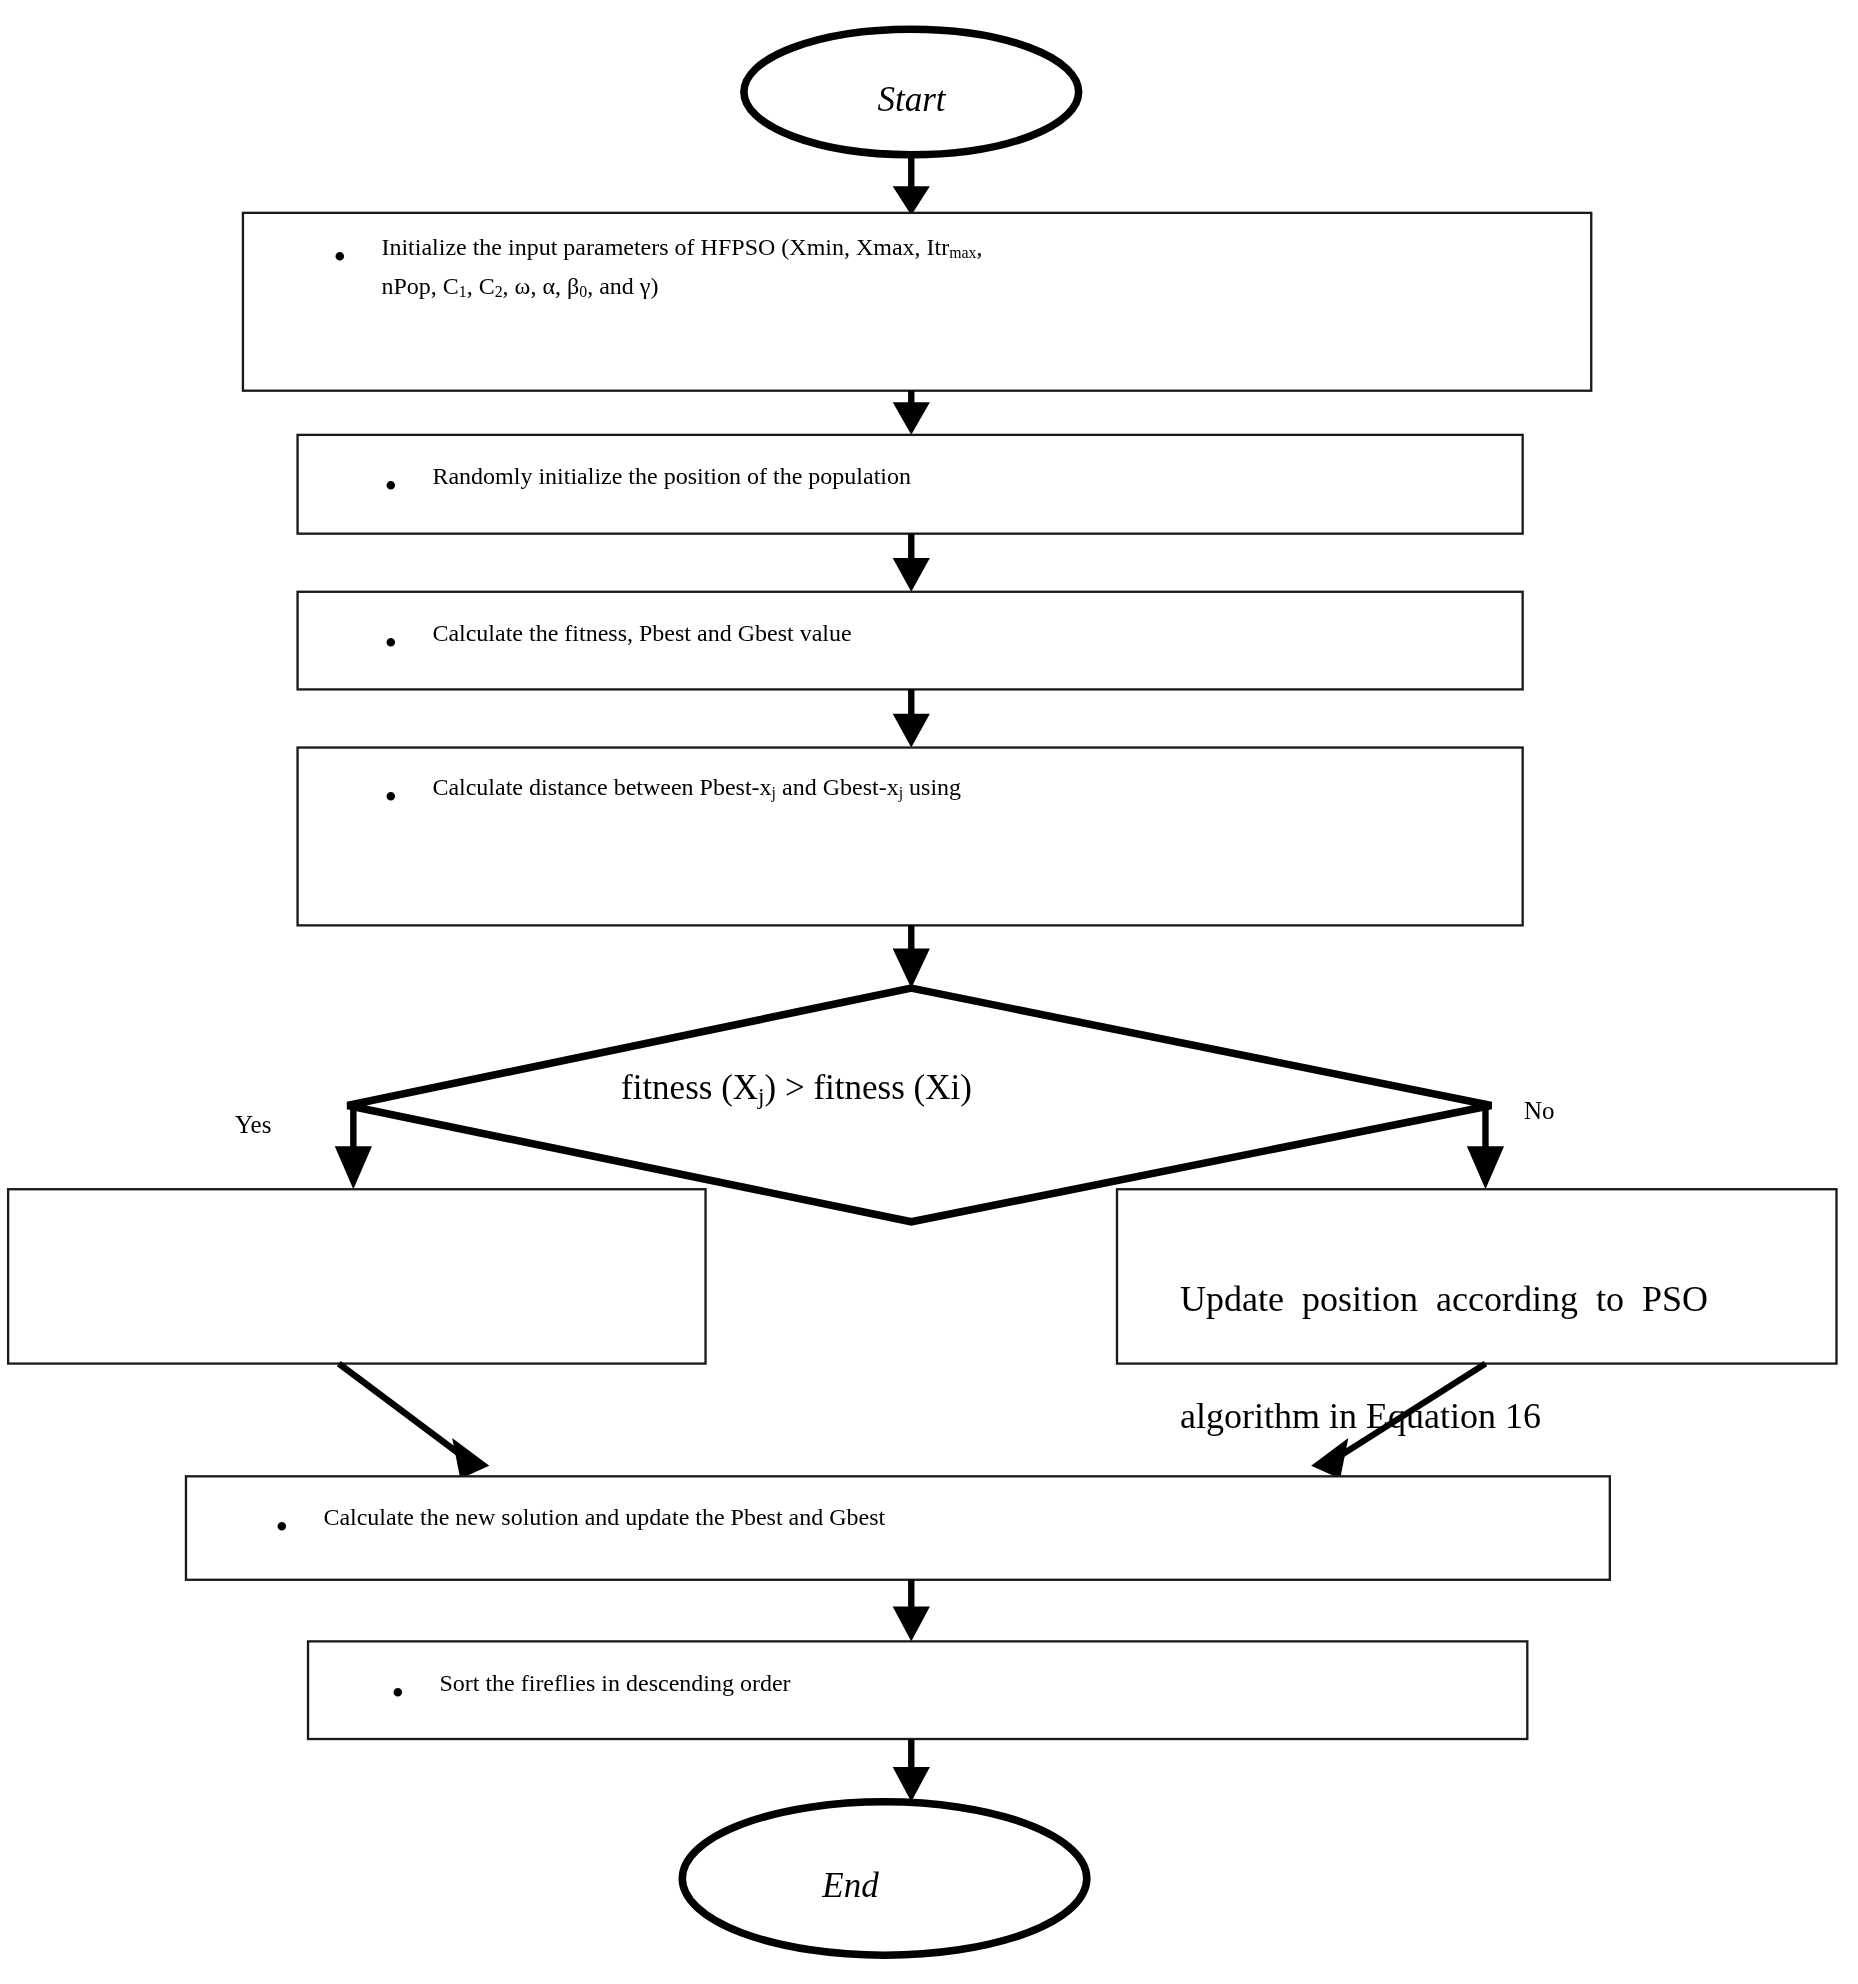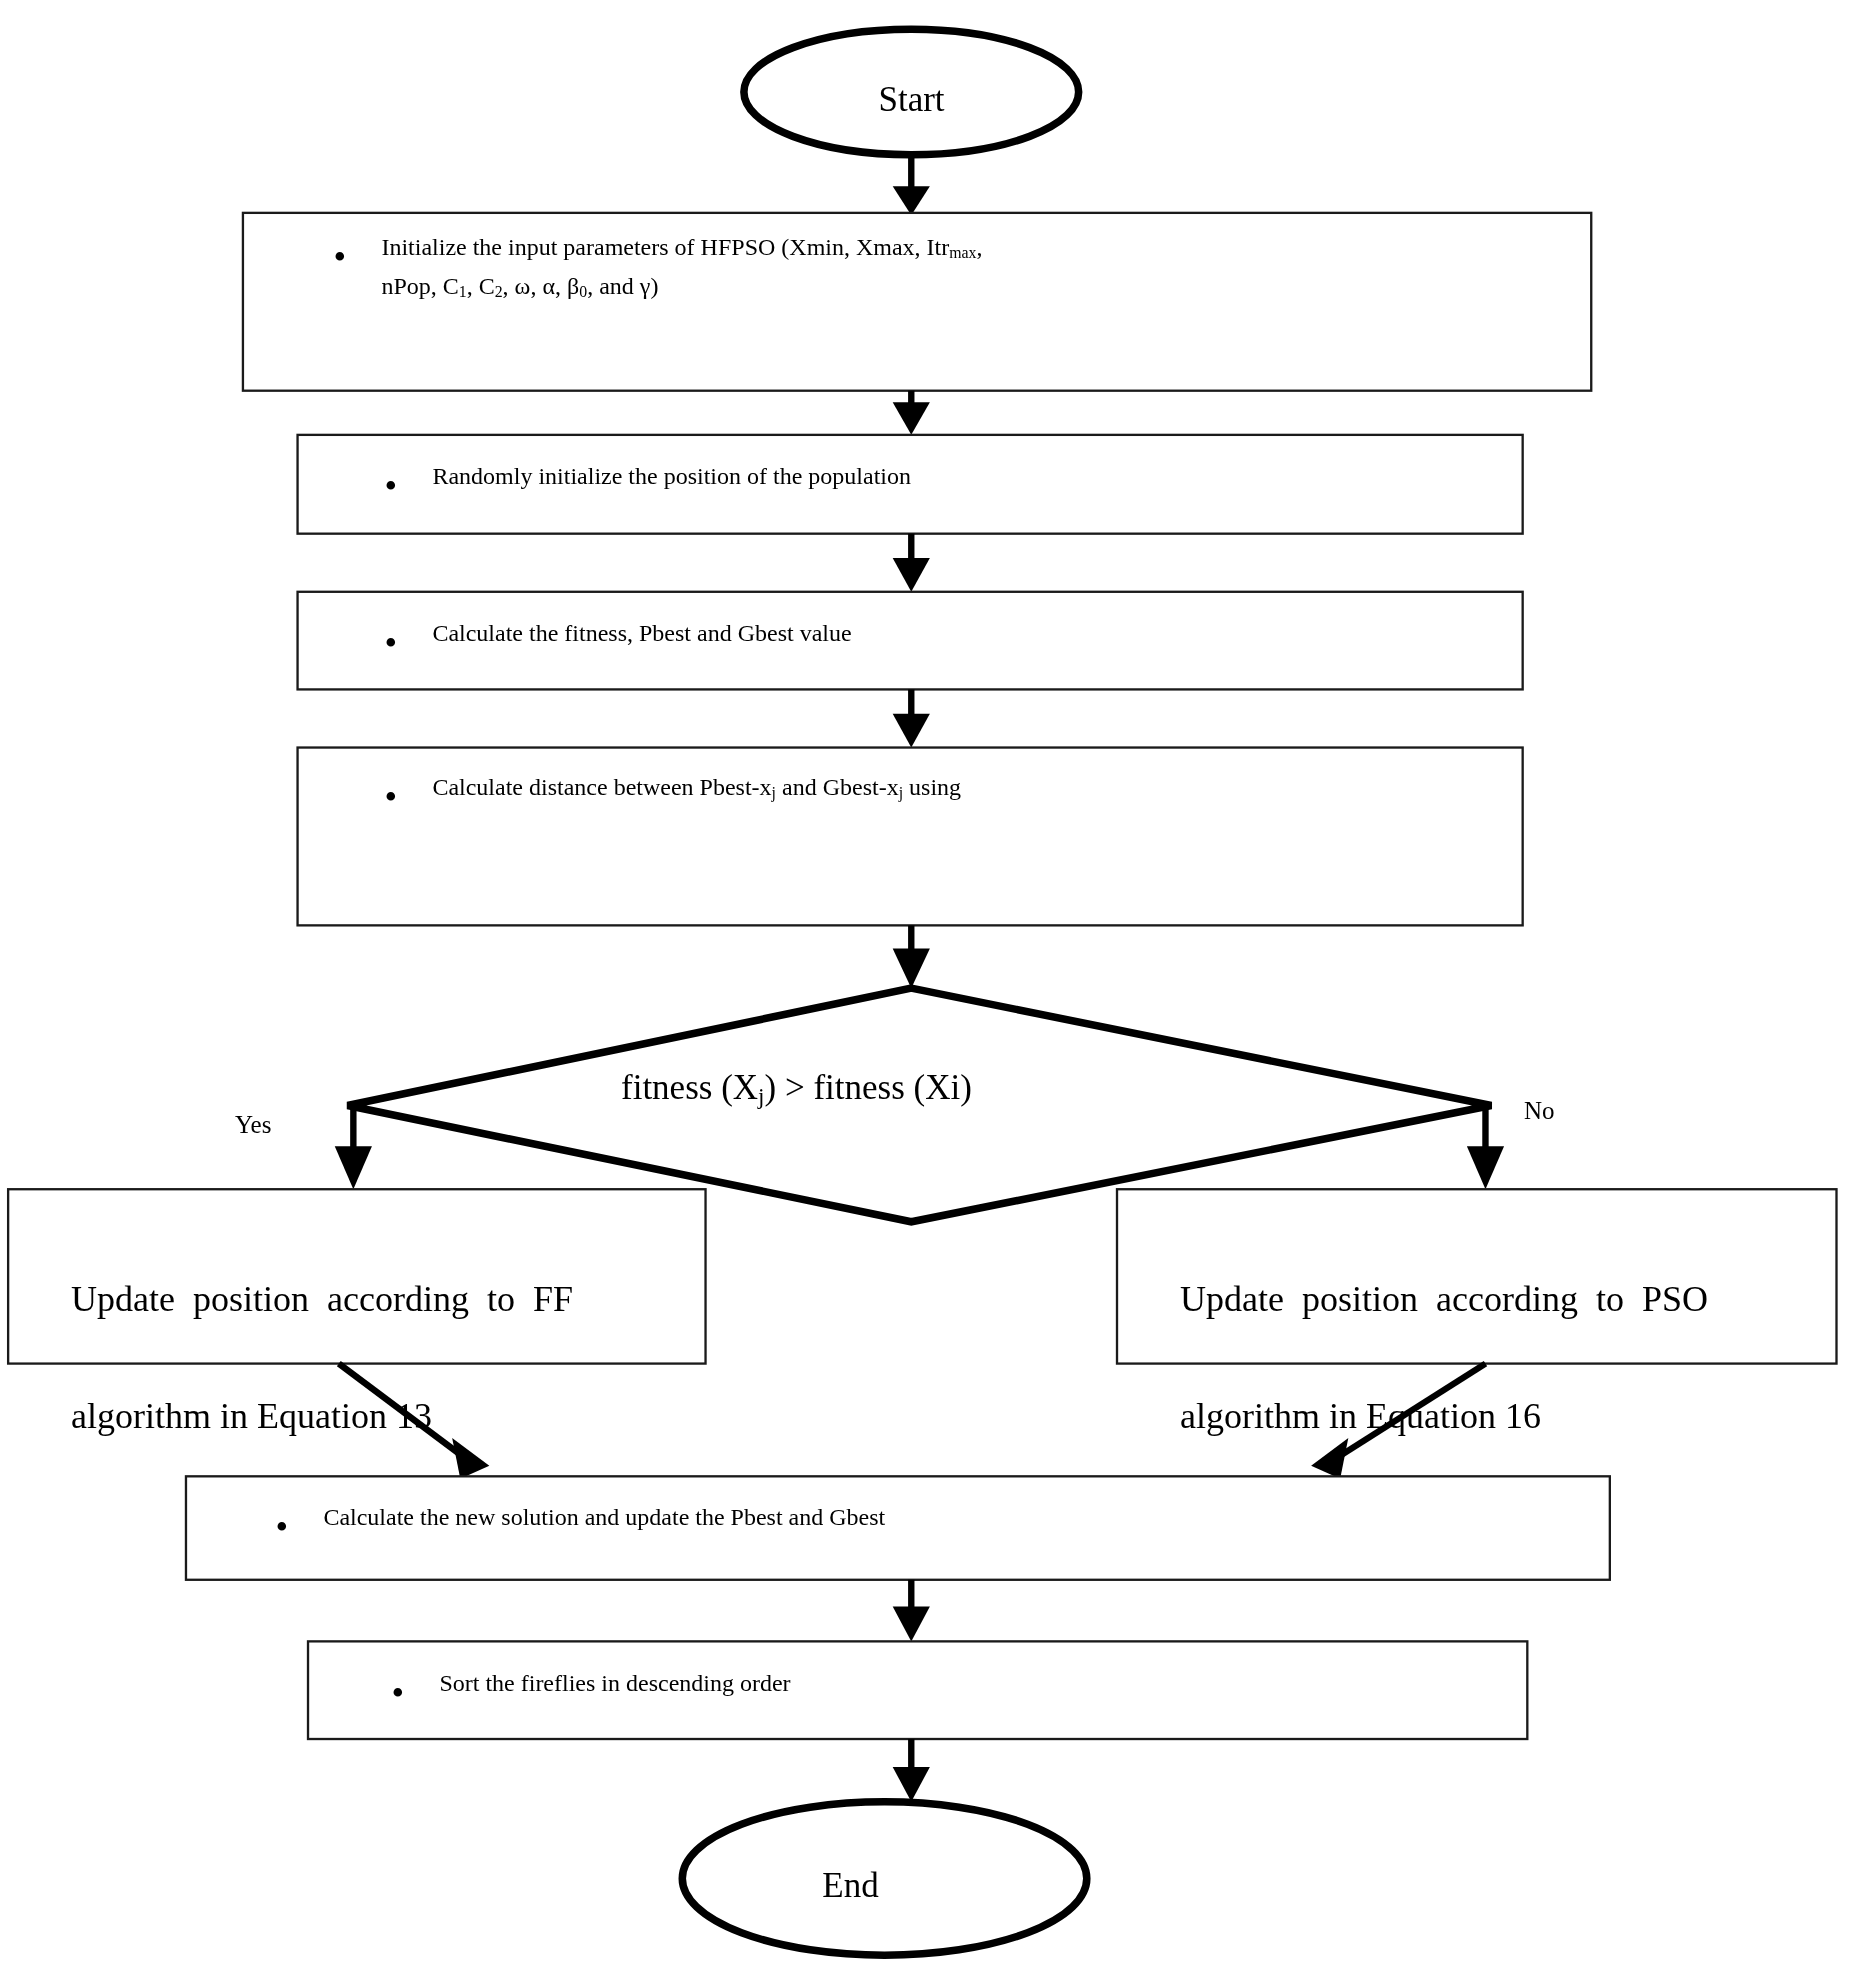--- a/index.html
+++ b/index.html
@@ -47,20 +47,21 @@
   .node-text {
     position: absolute;
     font-family: "Liberation Serif", serif;
     color: #000000;
     line-height: 1.62;
     white-space: pre-wrap;
   }
   .terminal-label {
     font-size: 35px;
     text-align: center;
+    font-style: italic;
   }
   .bullet-line {
     position: absolute;
     display: flex;
     align-items: flex-start;
     font-size: 36px;
   }
   .bullet-dot {
     flex: 0 0 auto;
     width: 17.4px;
@@ -209,24 +210,20 @@
   </div>
 
   <div class="diamond-label" style="left:621px; top:1068px; width:581px;">
     <span>fitness (X</span><sub>j</sub><span>) &gt; fitness (Xi)</span>
   </div>
 
   <div class="branch-label" style="left:235px; top:1111px;">Yes</div>
 
   <div class="branch-label" style="left:1524px; top:1097px;">No</div>
 
-  <div class="node-text plain-body" style="left:35px; top:1212px; width:639px;">
-    <span>Update  position  according  to  FF</span><br>
-    <span>algorithm in Equation 13</span>
-  </div>
 
   <div class="node-text plain-body" style="left:1144px; top:1212px; width:663px;">
     <span>Update  position  according  to  PSO</span><br>
     <span>algorithm in Equation 16</span>
   </div>
 
   <div class="bullet-line" style="left:273px; top:1498px; width:1308px;">
     <span class="bullet-dot">•</span>
     <span class="bullet-body">Calculate the new solution and update the Pbest and Gbest</span>
   </div>

